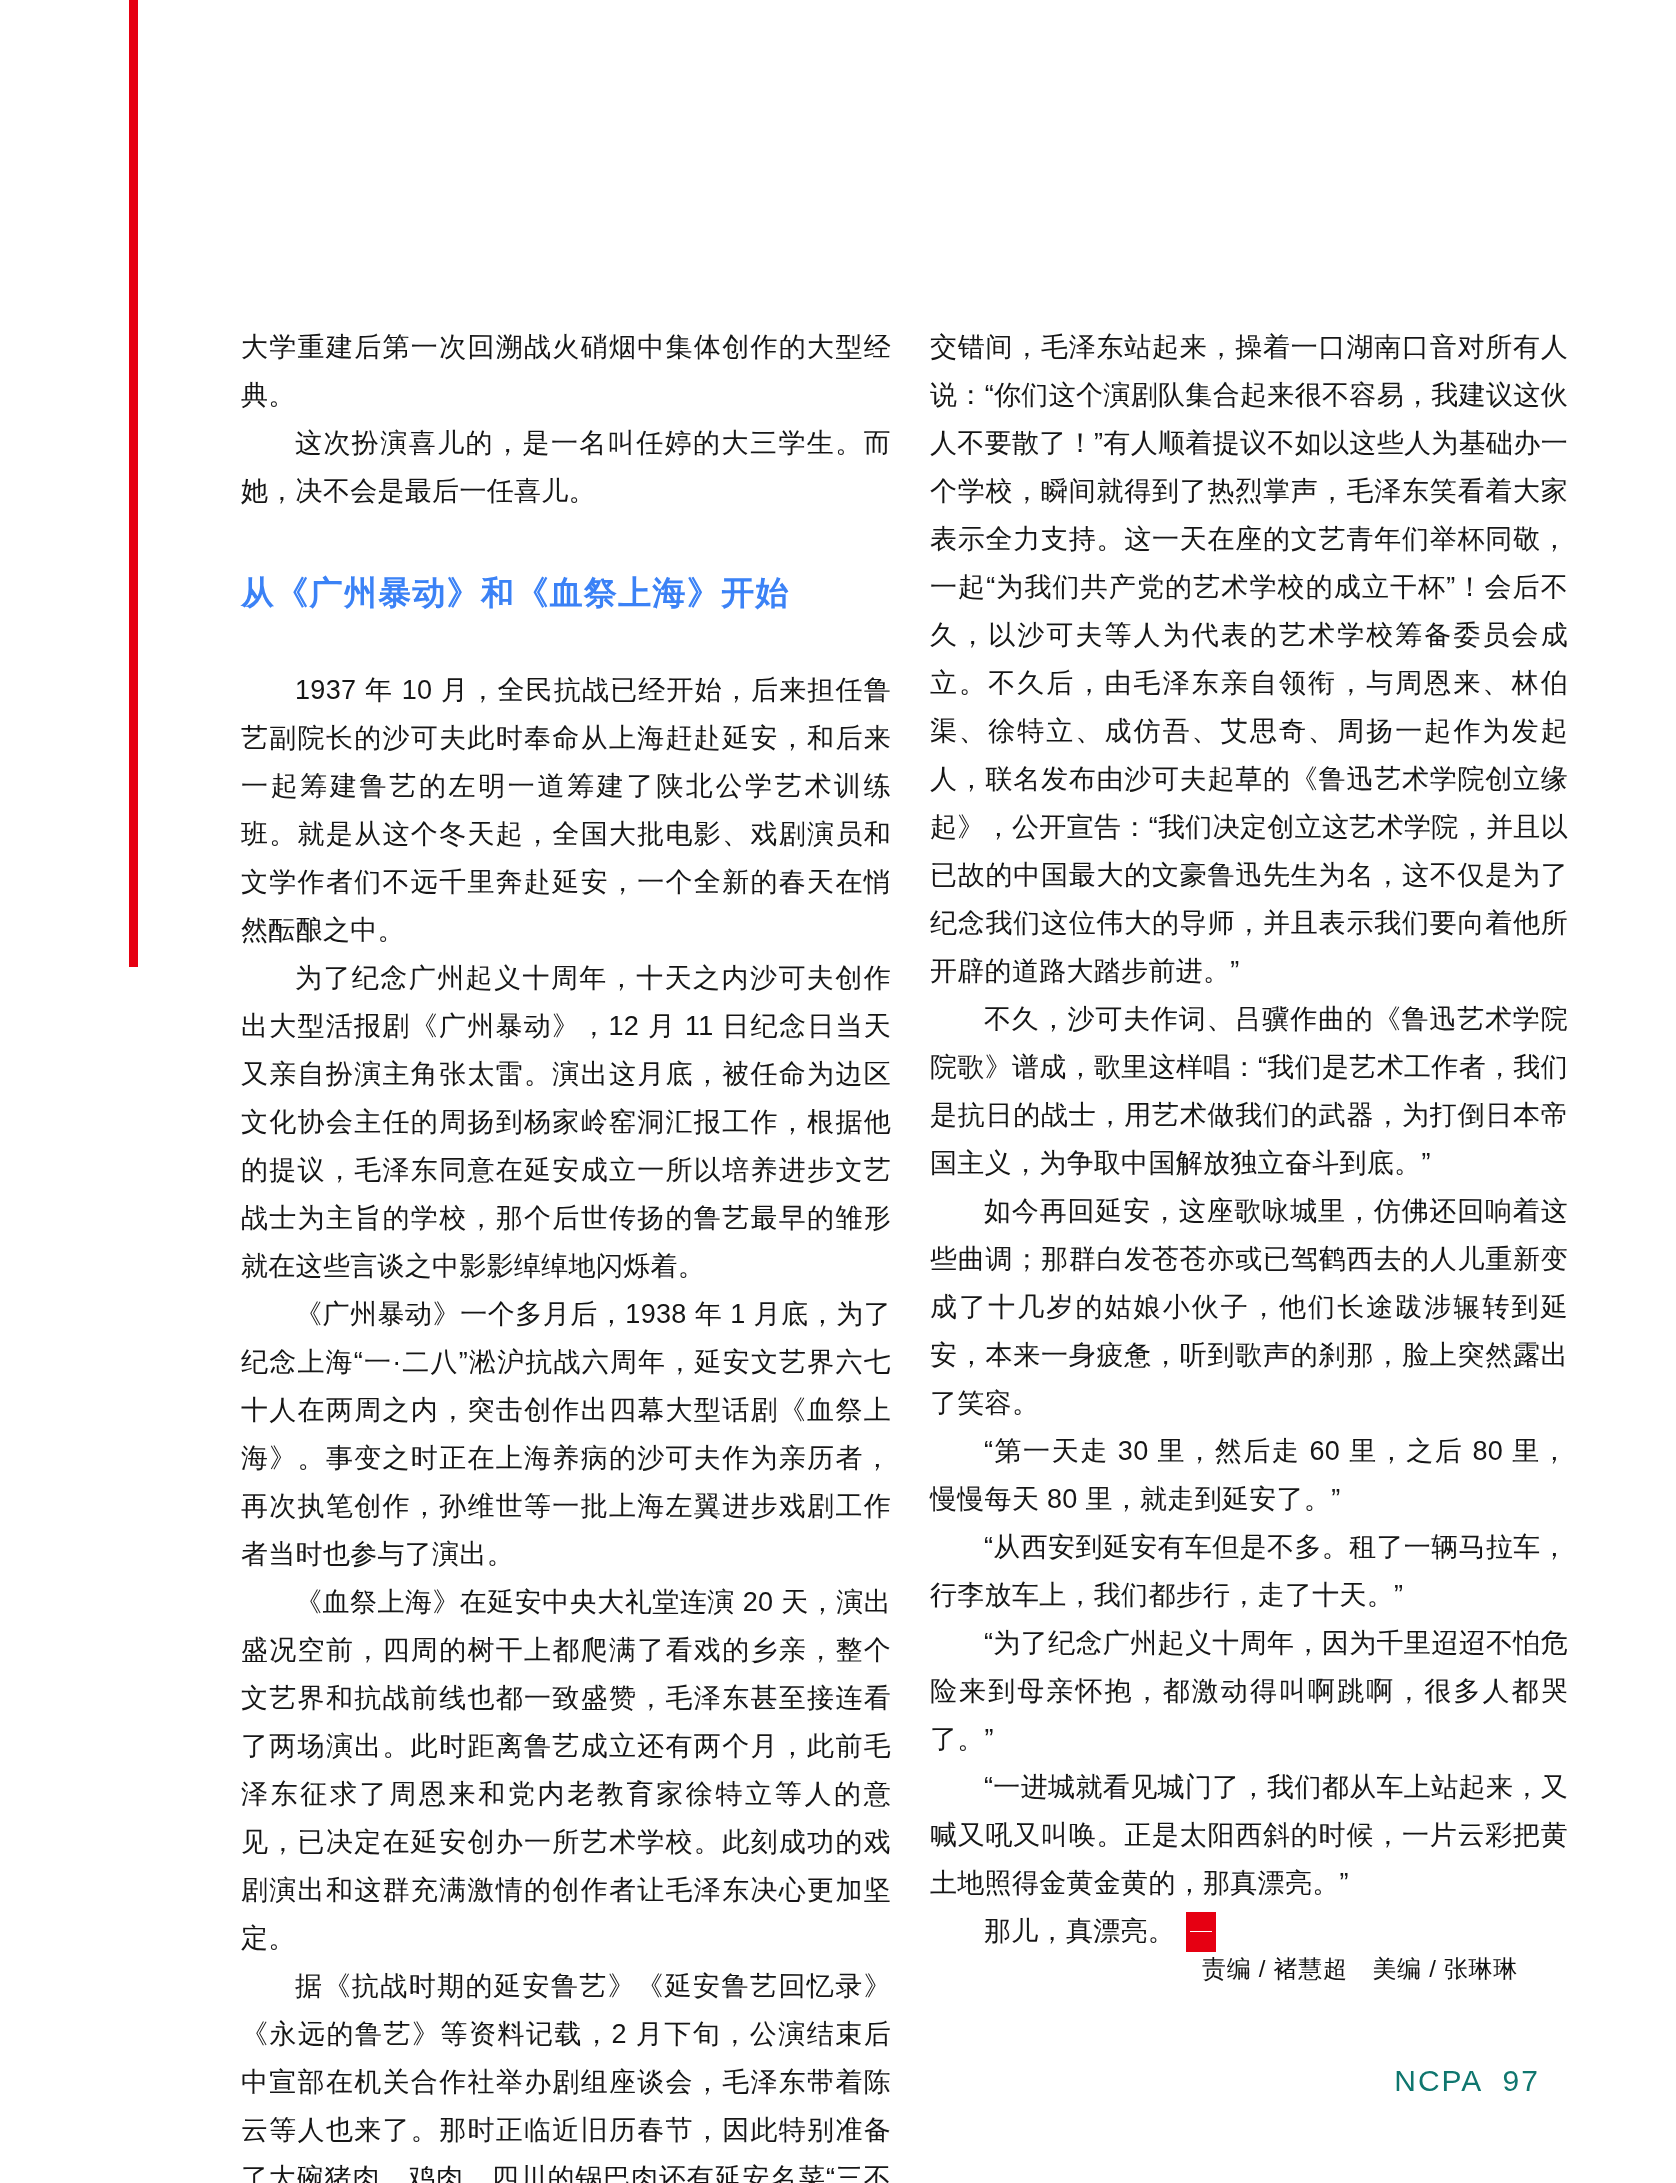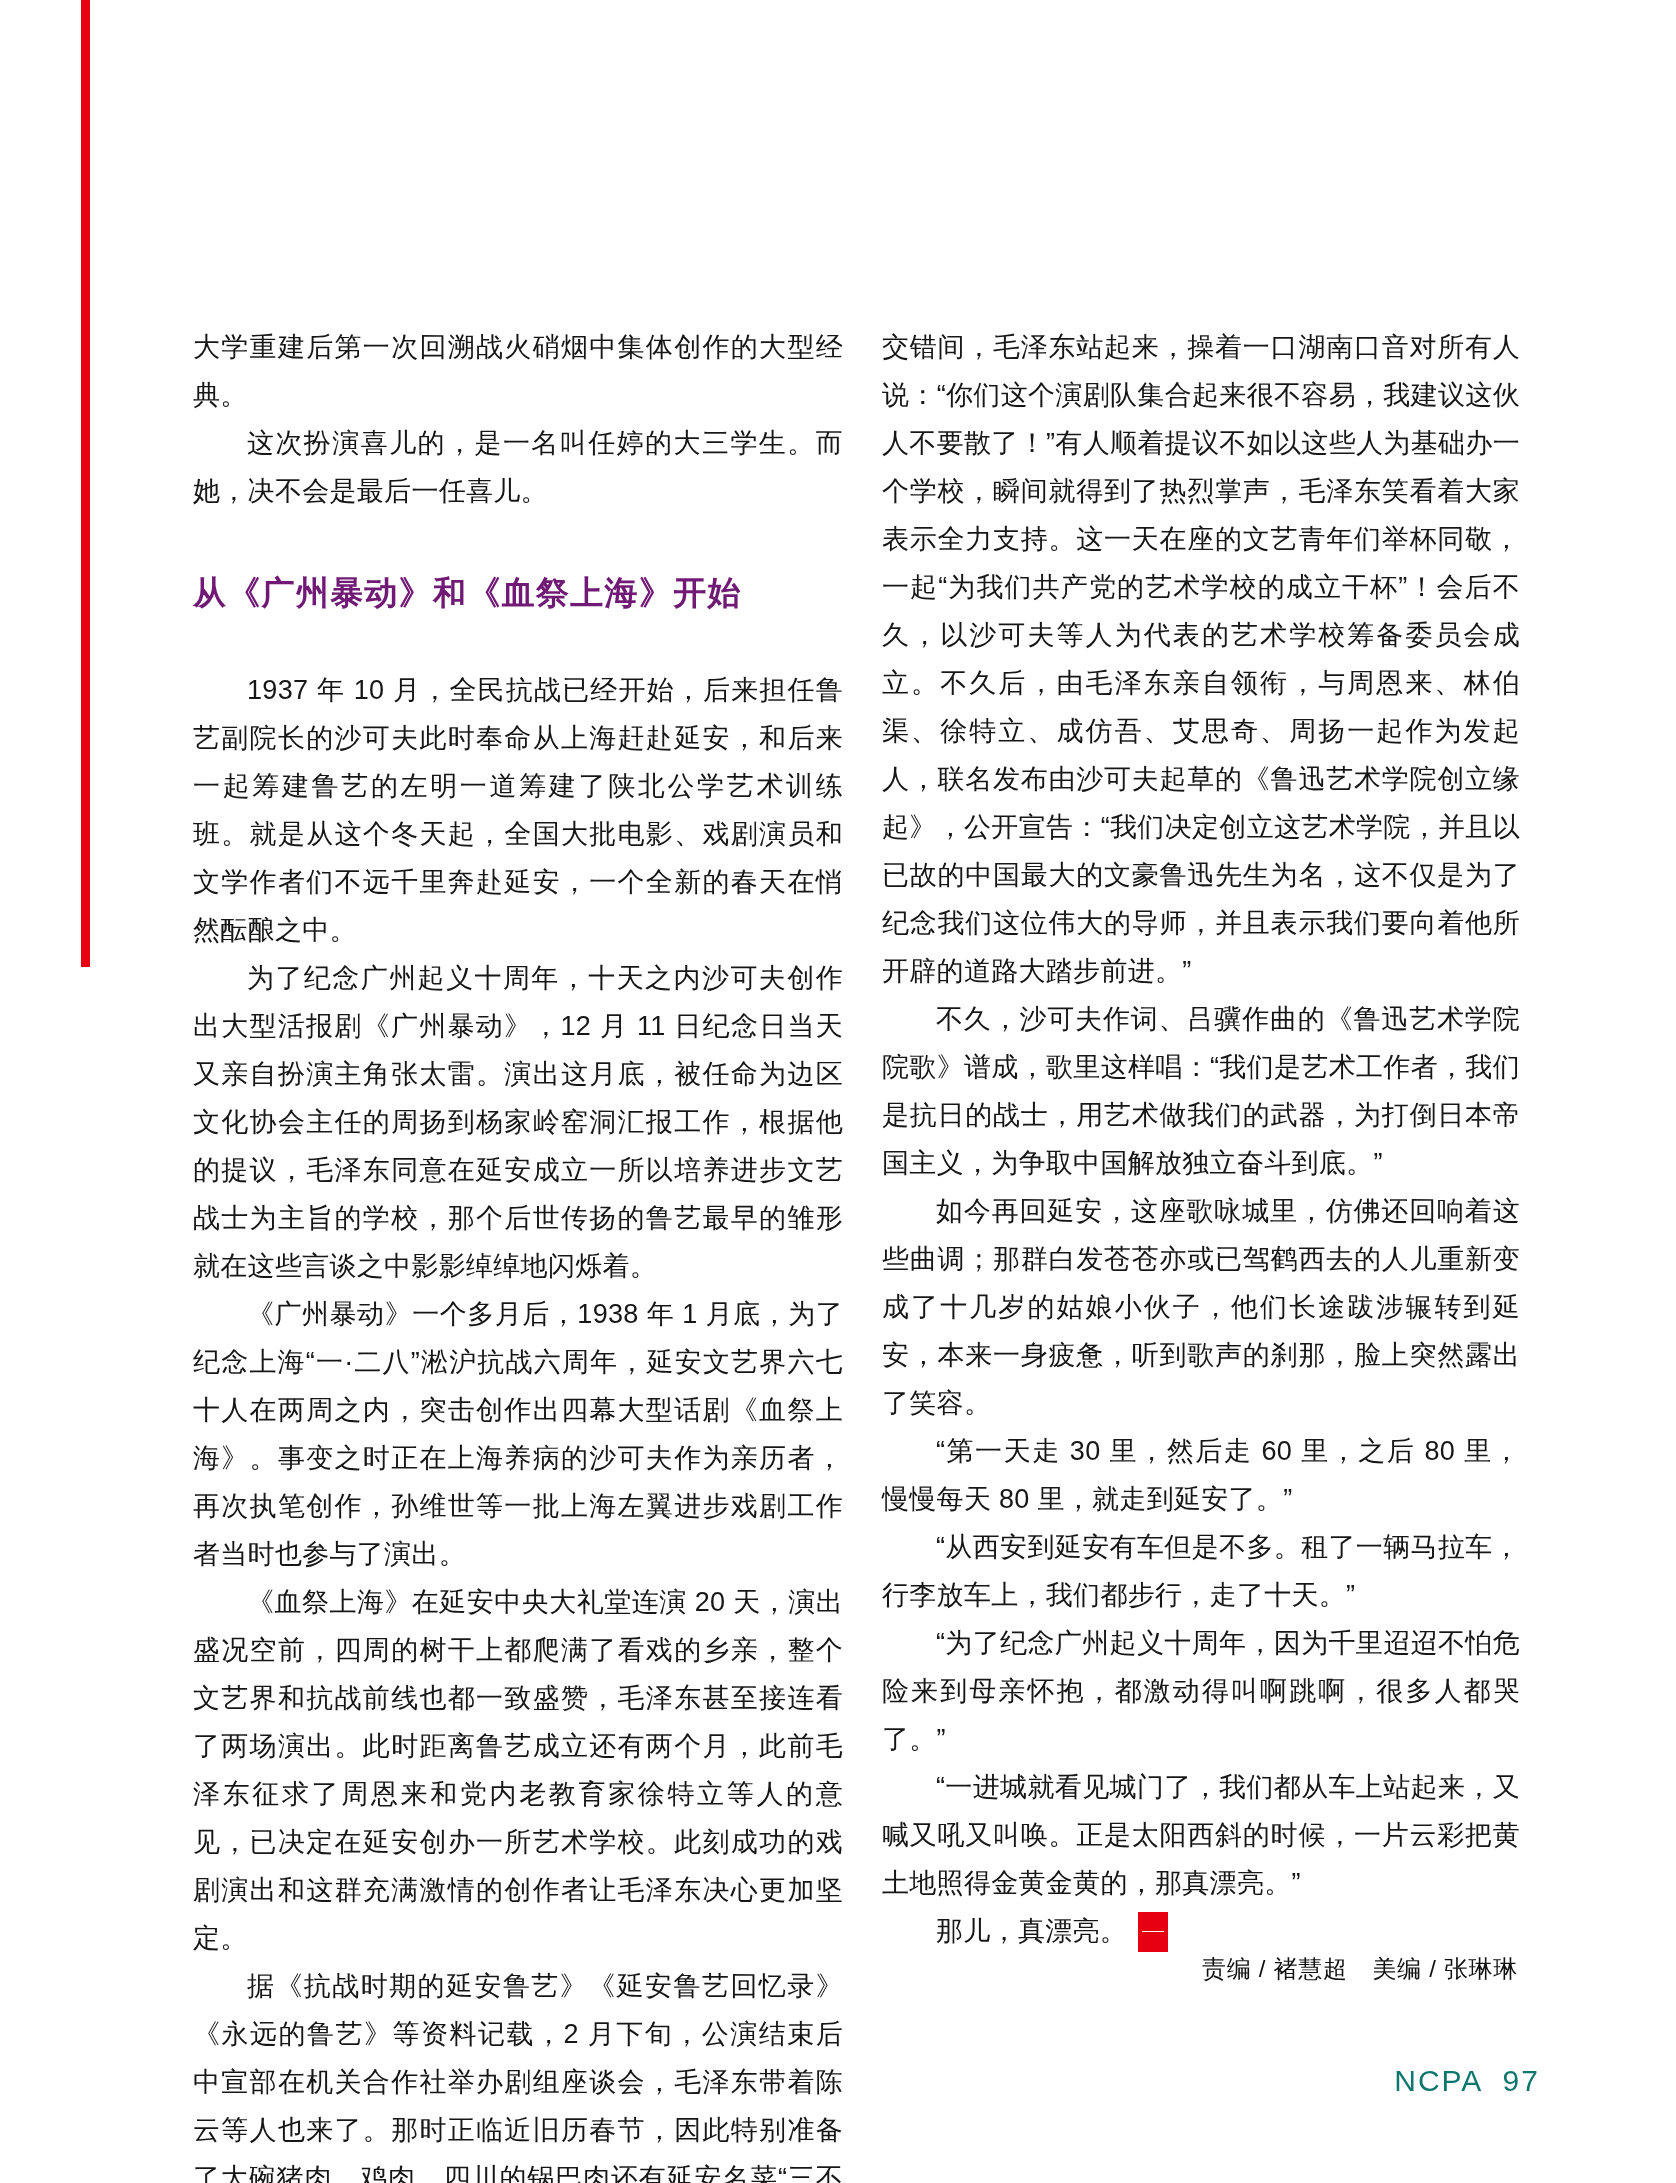--- a/index.html
+++ b/index.html
@@ -3,21 +3,21 @@
 <meta charset="utf-8">
 <style>
   html, body { margin: 0; padding: 0; }
   body {
     width: 1676px; height: 2183px;
     background: #ffffff;
     position: relative;
     overflow: hidden;
     font-family: "Liberation Sans", sans-serif;
   }
-  .page { position: absolute; inset: 0; }
+  .page { position: absolute; inset: 0; margin-left: 48px; }
 
   .red-bar {
     position: absolute;
     left: 81px; top: 0;
     width: 9.2px; height: 967px;
     background: #e60012;
   }
 
   .col { position: absolute; top: 323px; }
   .col-left  { left: 193px;  width: 650px; }
@@ -33,21 +33,21 @@
     text-indent: 2em;
     letter-spacing: 0.3px;
   }
   .body-p.no-indent { text-indent: 0; }
 
   .heading {
     margin: 57px 0 53px 0;
     font-size: 33px;
     line-height: 41px;
     font-weight: bold;
-    color: #701a75;
+    color: #3b82f6;
     letter-spacing: 1.3px;
     text-indent: 0;
   }
 
   .seal {
     display: inline-block;
     width: 30px; height: 40px;
     background: #e60012;
     margin-left: 10.6px;
     vertical-align: -5.3px;

